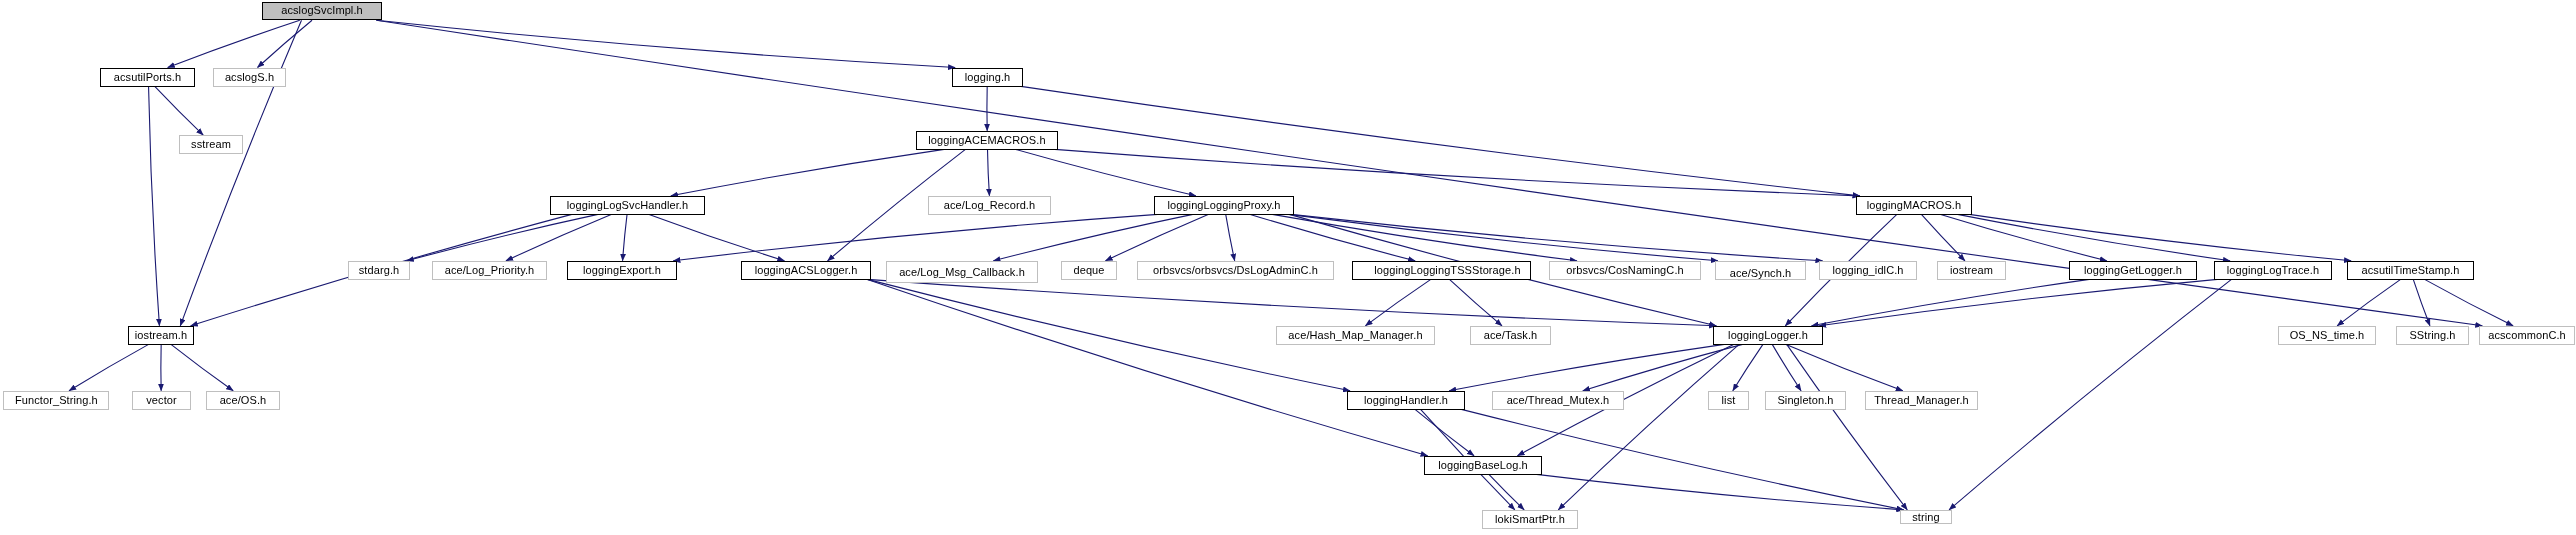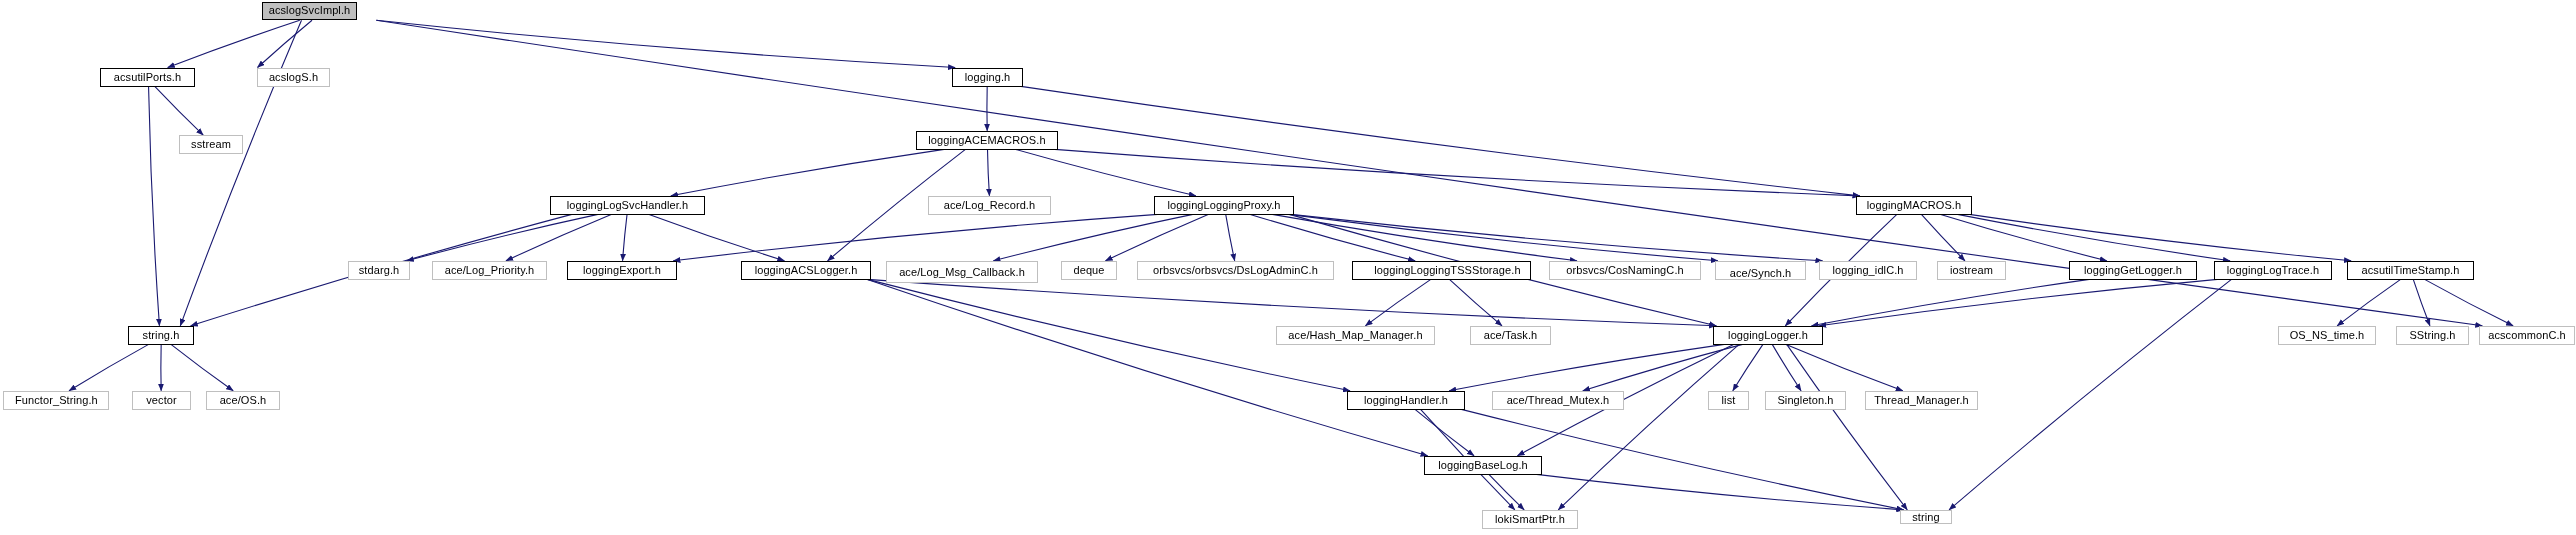--- a/index.html
+++ b/index.html
@@ -114,27 +114,27 @@
         <path d="M 2061.16 408 Q 1951.599 503.37458 1846.84 604" fill="none" stroke="#191970" stroke-width="1.3" marker-end="url(#arrowhead)"></path>
         <path d="M 2117.56 408 Q 2186.599 507.75028 2260.44 604" fill="none" stroke="#191970" stroke-width="1.3" marker-end="url(#arrowhead)"></path>
         <path d="M 1677.04 485 Q 1711.32625 513.35652 1746.96 540" fill="none" stroke="#191970" stroke-width="1.3" marker-end="url(#arrowhead)"></path>
         <path d="M 1683.64 485 Q 1738.04225 545.86857 1795.36 604" fill="none" stroke="#191970" stroke-width="1.3" marker-end="url(#arrowhead)"></path>
         <path d="M 1732 485 Q 1992.54225 550.919 2256 604" fill="none" stroke="#191970" stroke-width="1.3" marker-end="url(#arrowhead)"></path>
         <path d="M 1764.6 562 Q 1784.9855 583.51205 1806.4 604" fill="none" stroke="#191970" stroke-width="1.3" marker-end="url(#arrowhead)"></path>
         <path d="M 1821 562 Q 2037.9855 588.32875 2256 604" fill="none" stroke="#191970" stroke-width="1.3" marker-end="url(#arrowhead)"></path>
       </g>
   </svg>
   <div id="nodes-layer">
-      <div class="node root" style="left: 262px; top: 1.7px; width: 95px; height: 18.6px;">
+      <div class="node root" style="left: 262px; top: 1.7px; width: 120px; height: 18.6px;">
         <span>acslogSvcImpl.h</span>
       </div>
       <div class="node solid" style="left: 100px; top: 68px; width: 95px; height: 18.6px;">
         <span>acsutilPorts.h</span>
       </div>
-      <div class="node light" style="left: 213px; top: 68px; width: 73px; height: 18.6px; margin-left: 44px;">
+      <div class="node light" style="left: 213px; top: 68px; width: 73px; height: 18.6px;">
         <span>acslogS.h</span>
       </div>
       <div class="node light" style="left: 179px; top: 135px; width: 64px; height: 18.6px;">
         <span>sstream</span>
       </div>
       <div class="node solid" style="left: 952px; top: 68px; width: 71px; height: 18.6px;">
         <span>logging.h</span>
       </div>
       <div class="node solid" style="left: 916px; top: 131px; width: 142px; height: 18.6px;">
         <span>loggingACEMACROS.h</span>
@@ -190,21 +190,21 @@
       <div class="node solid" style="left: 2069px; top: 261px; width: 128px; height: 18.6px;">
         <span>loggingGetLogger.h</span>
       </div>
       <div class="node solid" style="left: 2214px; top: 261px; width: 118px; height: 18.6px;">
         <span>loggingLogTrace.h</span>
       </div>
       <div class="node solid" style="left: 2347px; top: 261px; width: 127px; height: 18.6px;">
         <span>acsutilTimeStamp.h</span>
       </div>
       <div class="node solid" style="left: 128px; top: 326px; width: 66px; height: 18.6px;">
-        <span>string.h</span>
+        <span>iostream.h</span>
       </div>
       <div class="node light" style="left: 1276px; top: 326px; width: 159px; height: 18.6px;">
         <span>ace/Hash_Map_Manager.h</span>
       </div>
       <div class="node light" style="left: 1470px; top: 326px; width: 81px; height: 18.6px;">
         <span>ace/Task.h</span>
       </div>
       <div class="node solid" style="left: 1713px; top: 326px; width: 110px; height: 18.6px; align-items: center;">
         <span>loggingLogger.h</span>
       </div>

